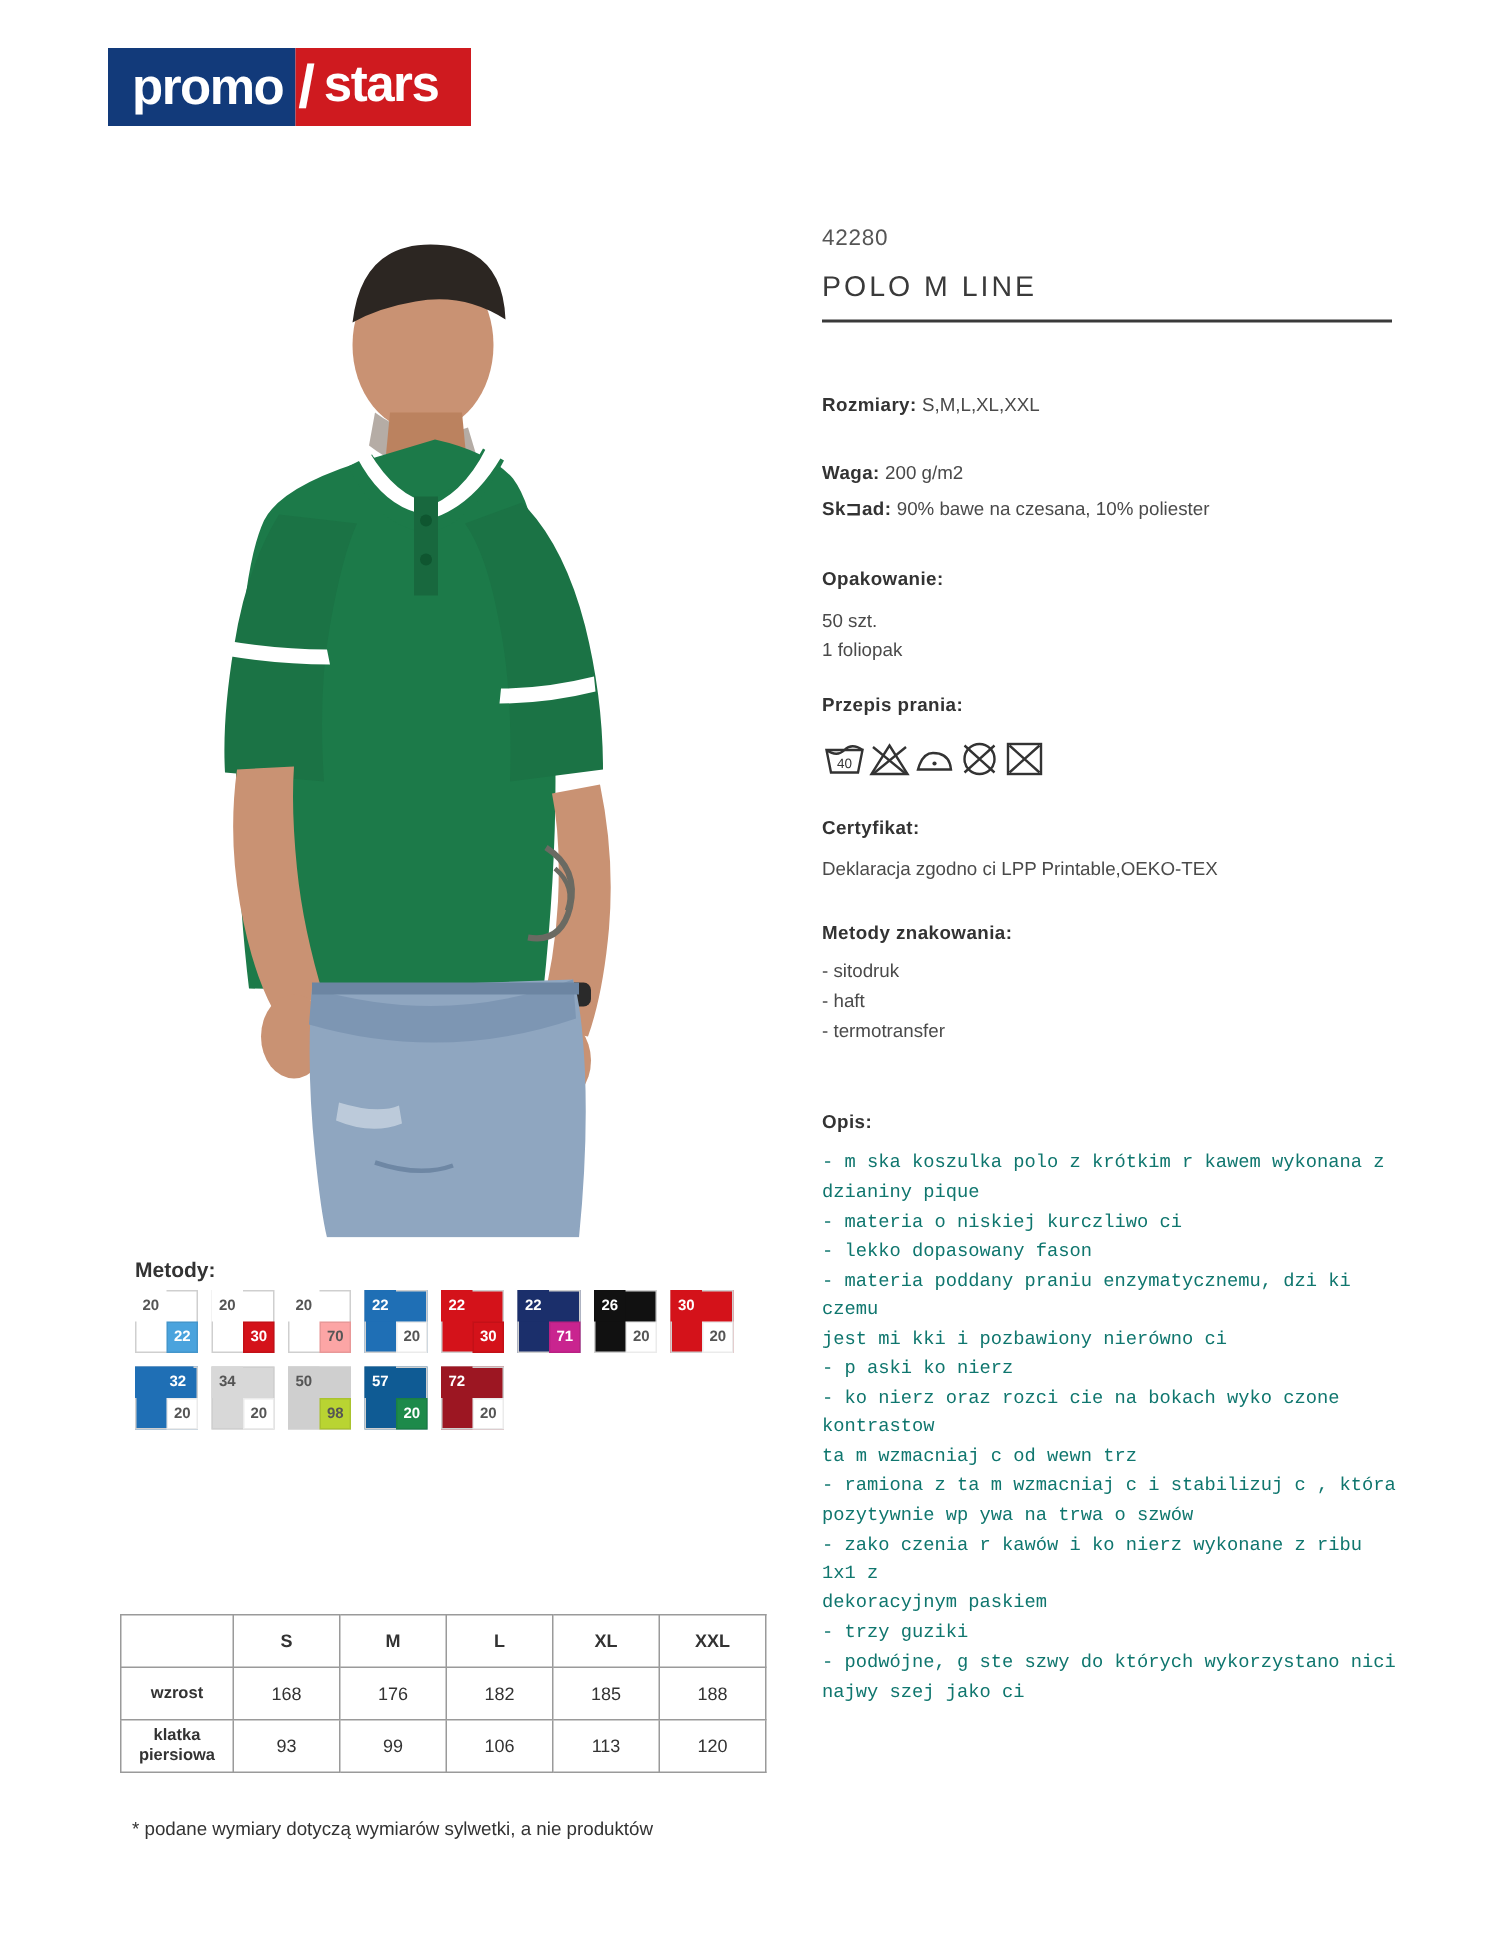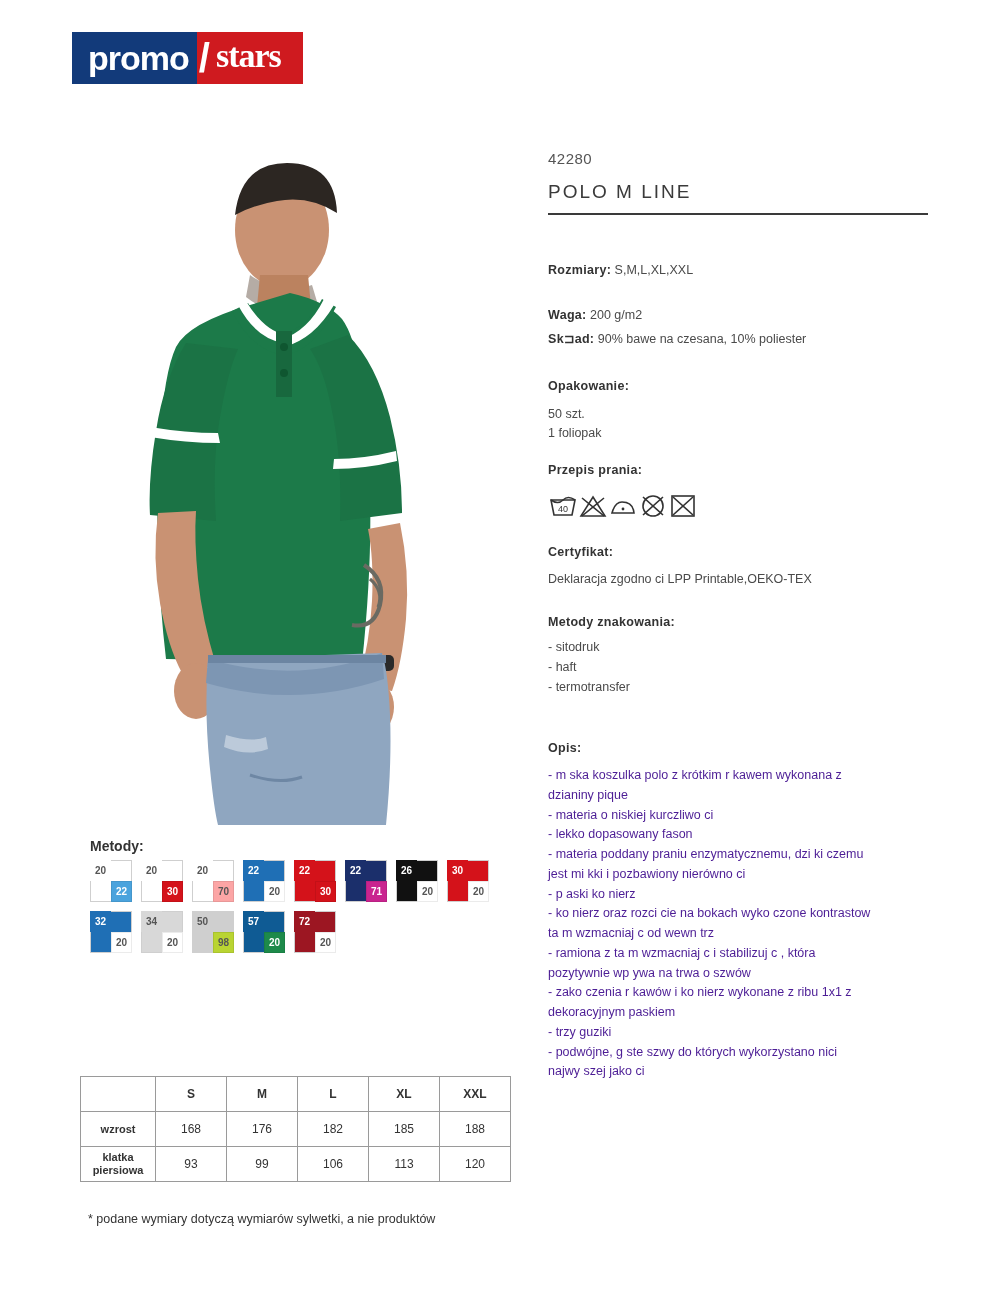--- a/index.html
+++ b/index.html
@@ -10,38 +10,38 @@
   }
   .page{position:relative;width:1000px;height:1300px;}
 
   
   .logo{position:absolute;left:72px;top:32px;width:302px;height:52px;display:flex;}
   .logo-left{background:#123a7a;color:#ffffff;font-weight:bold;font-size:34px;
     letter-spacing:-1px;padding:6px 8px 6px 16px;display:flex;align-items:center;}
   .logo-slash{background:#cf1a1f;color:#ffffff;font-weight:bold;font-size:40px;
     display:flex;align-items:center;padding:0 2px;}
   .logo-right{background:#cf1a1f;color:#ffffff;font-weight:bold;font-size:34px;
-    letter-spacing:-1px;padding:6px 22px 10px 4px;display:flex;align-items:center;font-family:Liberation Serif, serif;}
+    letter-spacing:-1px;padding:6px 22px 10px 4px;display:flex;align-items:center;}
 
   
   .photo{position:absolute;left:100px;top:135px;width:420px;height:690px;overflow:hidden;}
   .photo svg{display:block;}
 
   
   .right{position:absolute;left:548px;top:150px;width:390px;}
   .code{font-size:15px;color:#555;letter-spacing:0.5px;}
   .title{font-size:19px;letter-spacing:2px;color:#3a3a3a;margin-top:14px;font-weight:normal;}
   .rule{border-bottom:2px solid #3a3a3a;margin-top:10px;width:380px;}
 
   .blk{margin-top:26px;font-size:12.5px;line-height:1.55;color:#4a4a4a;}
   .lbl{font-weight:bold;font-size:12.5px;color:#333;letter-spacing:0.3px;}
   .sp-sm{margin-top:8px;}
   .list{margin:4px 0 0 0;padding:0;list-style:none;font-size:12.5px;line-height:1.6;}
   .list li:before{content:"- ";}
-  .desc{font-size:12.5px;line-height:1.5;color:#4c1d95;}
+  .desc{font-size:12.5px;line-height:1.5;color:#0f766e;font-family:Liberation Mono, monospace;}
   .desc div{margin-bottom:1px;}
 
   
   .care{display:flex;gap:0;margin-top:12px;align-items:center;}
   .care svg{display:block;}
 
   
   .colors-hd{position:absolute;left:90px;top:838px;font-weight:bold;font-size:14px;color:#333;}
   .swatches{position:absolute;left:90px;top:860px;width:420px;}
   .srow{display:flex;gap:9px;margin-bottom:9px;}
@@ -256,21 +256,21 @@
         </div>
       <div class="sw" id="sw7">
           <div class="bg" style="background:#d4121a;border:1px solid #cfcfcf;"></div>
           <div class="tl" style="background:#d4121a;color:#ffffff;">30</div>
           <div class="br" style="background:#ffffff;color:#555555;border:1px solid rgba(0,0,0,.08);box-sizing:border-box;">20</div>
         </div>
     </div>
     <div class="srow">
       <div class="sw" id="sw8">
           <div class="bg" style="background:#1f6fb5;border:1px solid #cfcfcf;"></div>
-          <div class="tl" style="background:#1f6fb5;color:#ffffff;">32</div>
+          <div class="tl" style="background:#1f6fb5;color:#ffffff;padding-left:18px;">32</div>
           <div class="br" style="background:#ffffff;color:#555555;border:1px solid rgba(0,0,0,.08);box-sizing:border-box;">20</div>
         </div>
       <div class="sw" id="sw9">
           <div class="bg" style="background:#d8d8d8;border:1px solid #cfcfcf;"></div>
           <div class="tl" style="background:#d8d8d8;color:#555555;">34</div>
           <div class="br" style="background:#ffffff;color:#555555;border:1px solid rgba(0,0,0,.08);box-sizing:border-box;">20</div>
         </div>
       <div class="sw" id="sw10">
           <div class="bg" style="background:#cfcfcf;border:1px solid #cfcfcf;"></div>
           <div class="tl" style="background:#cfcfcf;color:#555555;">50</div>

